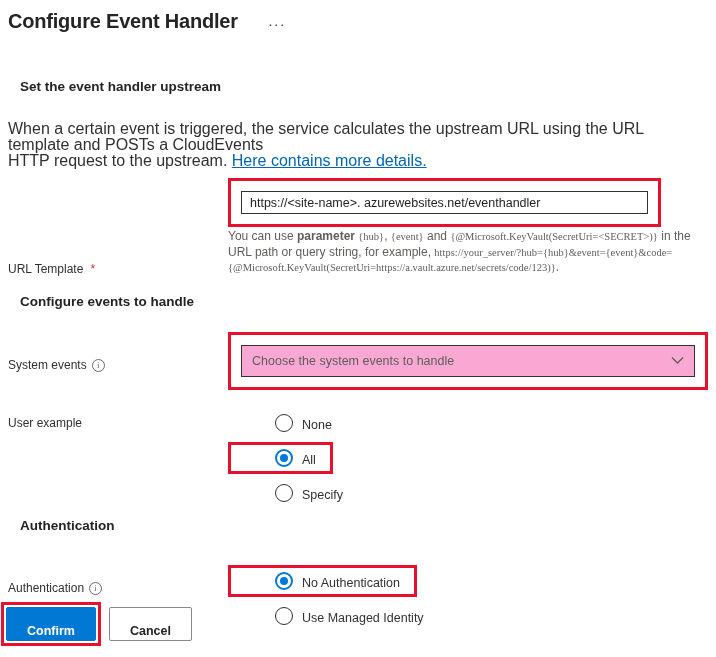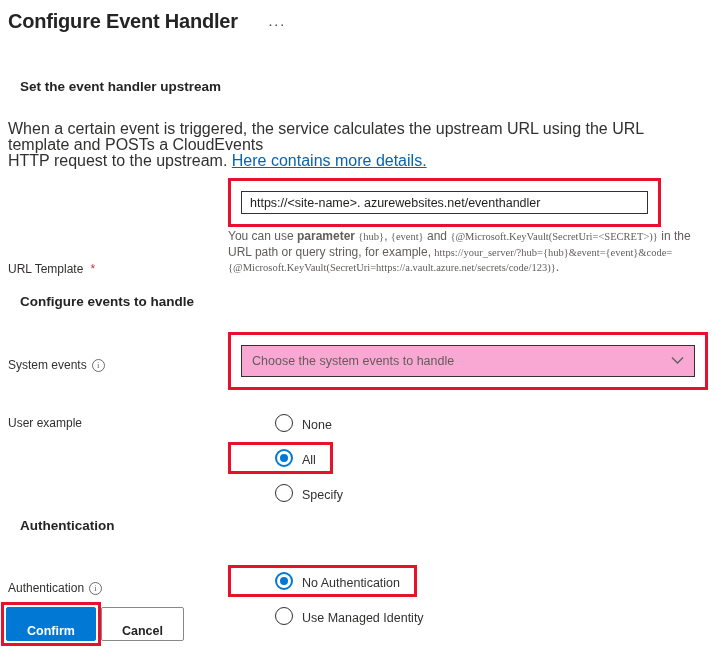--- a/index.html
+++ b/index.html
@@ -94,21 +94,21 @@
   .row-auth .flabel { padding-top:16px; }
 
   
   .footer { position:absolute; left:8px; bottom:11px; display:flex; align-items:center; }
   .confirm-redbox { margin-left:-7px; padding:2px; }
   .btn {
     height:24px; font-family:"Liberation Sans", sans-serif; font-size:12.5px;
     font-weight:700; border-radius:2px; cursor:pointer; padding:16px 20px;
   }
   .btn-primary { background:#0078d4; color:#fff; border:1px solid #0078d4; }
-  .btn-secondary { background:#fff; color:#242424; border:1px solid #8a8886; }
+  .btn-secondary { background:#fff; color:#242424; border:1px solid #8a8886; margin-left:8px; }
 </style>
 </head>
 <body>
 
 <div class="page">
 
   <div class="title-row">
     <span class="page-title">Configure Event Handler</span>
     <span class="more-icon">···</span>
   </div>

